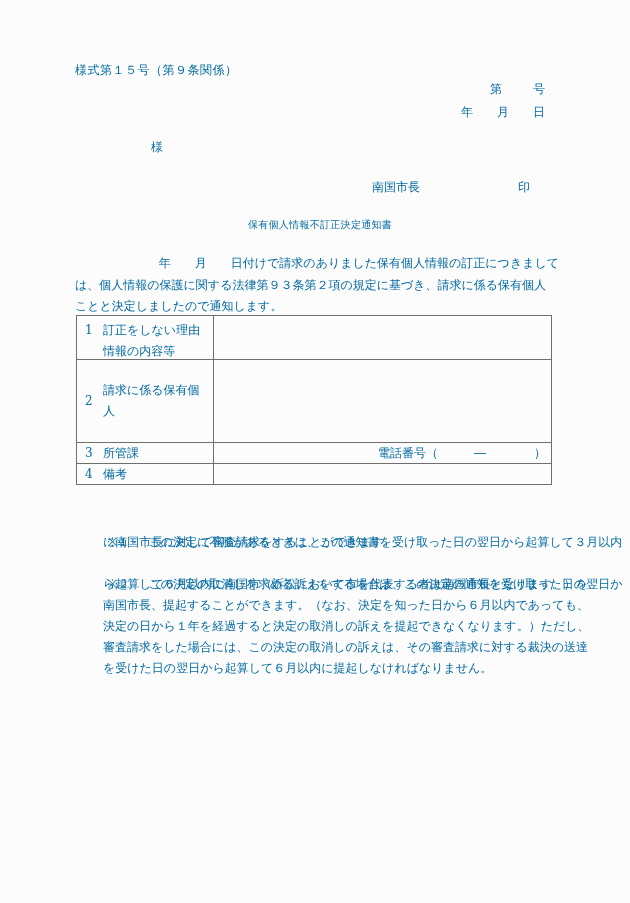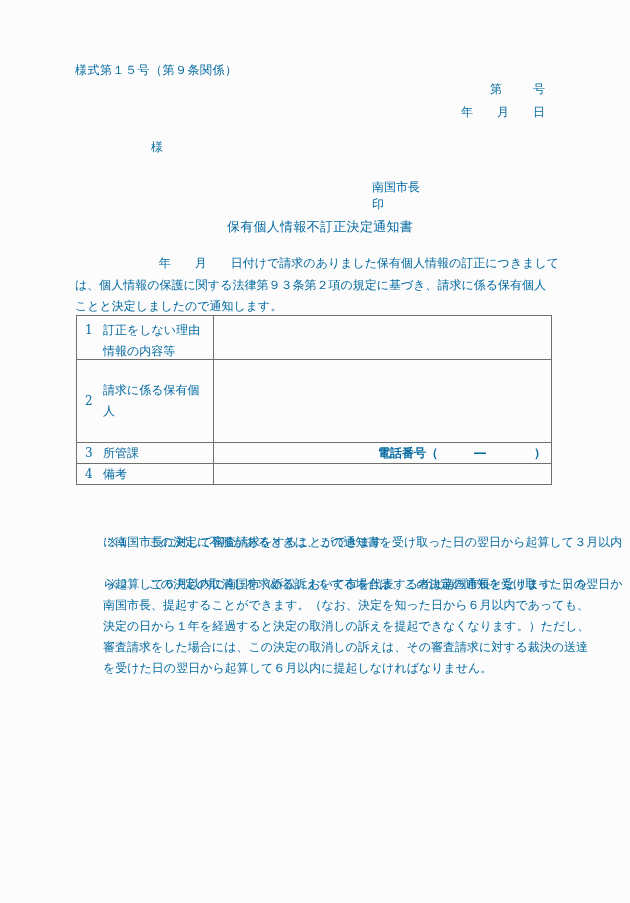--- a/index.html
+++ b/index.html
@@ -26,27 +26,27 @@
     display: flex; justify-content: space-between;
   }
   .date-line {
     left: 461px; top: 104px; width: 84px;
     display: flex; justify-content: space-between;
   }
   .addressee { left: 151px; top: 139px; }
 
   .sender-line {
     left: 372px; top: 179px; width: 158px;
-    display: flex; justify-content: space-between; flex-direction: column;
+    display: flex; justify-content: space-between;
   }
 
   .doc-title {
     left: 75px; top: 218px; width: 490px;
     text-align: center;
-    font-size: 13px;
+    font-size: 10px;
     letter-spacing: 0.3px;
   }
 
   .body-par { left: 75px; top: 253px; width: 484px; }
   .body-par .line { line-height: 21.5px; height: 21.5px; white-space: pre; }
   .body-par .line.indent { padding-left: 80px; text-align: right; }
 
   
   .tbl {
     left: 76px; top: 315px; width: 476px;
@@ -60,21 +60,21 @@
     width: 137px;
     border-right: 1px solid #6e6e6e;
     padding: 0 4px 0 8px;
     display: flex;
   }
   .cell-value { flex: 1; display: flex; align-items: center; }
   .row-no { display: inline-block; width: 18px; flex: 0 0 18px; }
   .lab-lines { line-height: 21px; }
   .v-center { align-items: center; }
   .v-top { align-items: flex-start; padding-top: 4px; }
-  .phone-cell { justify-content: flex-end; padding-right: 5px; white-space: pre; font-weight: bold; }
+  .phone-cell { justify-content: flex-end; padding-right: 5px; white-space: pre; }
 
   
   .notes { left: 77px; top: 511px; width: 486px; }
   .note-line { line-height: 21px; height: 21px; white-space: pre; }
   .note-line.cont { padding-left: 26px; }
   .note-marker { display: inline-block; width: 41px; }
 </style>
 </head>
 <body>
 

